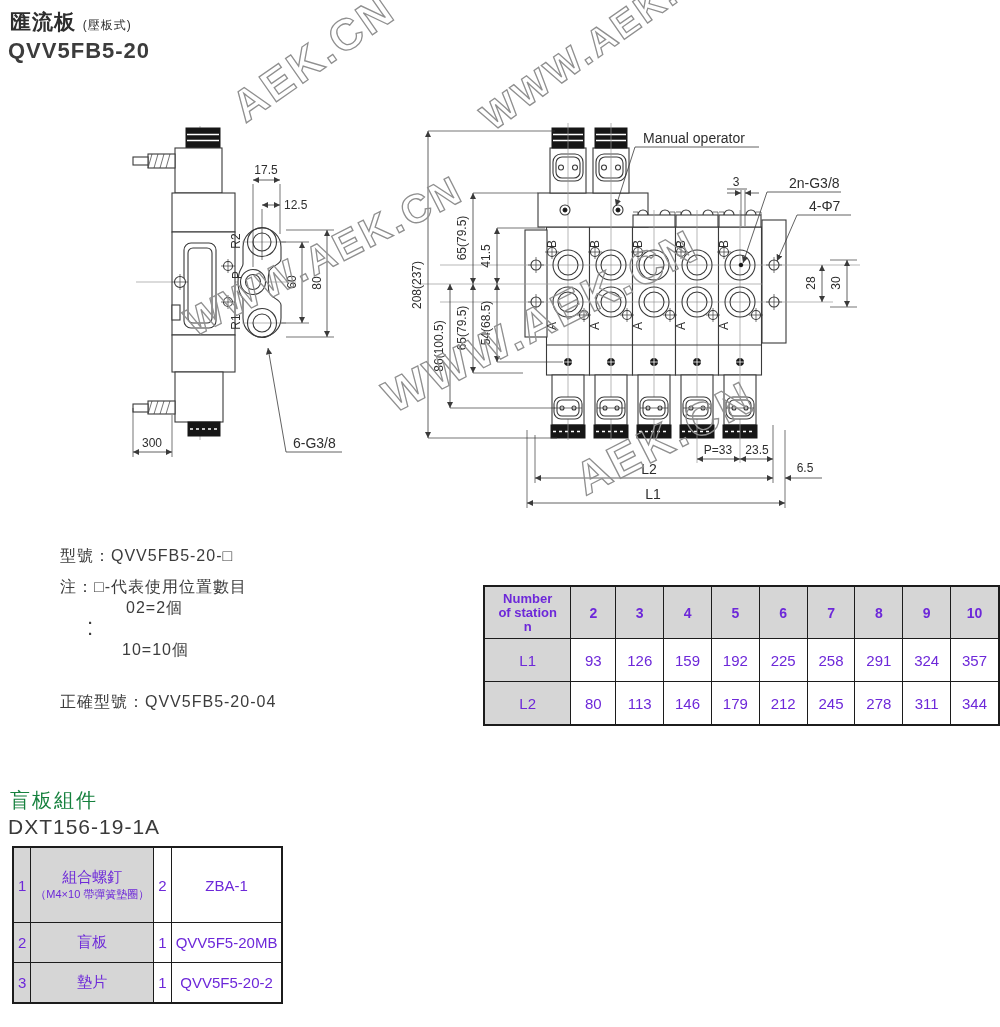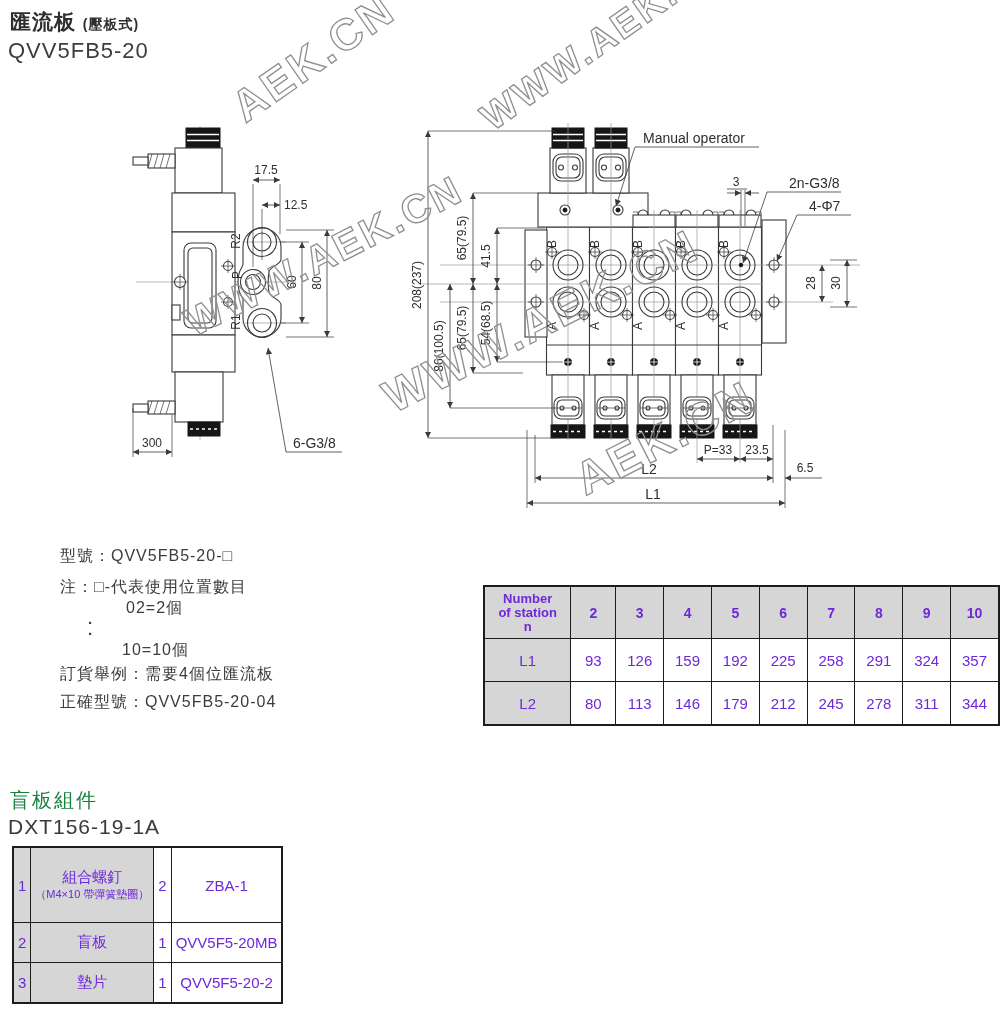--- a/index.html
+++ b/index.html
@@ -1,22 +1,22 @@
 <!DOCTYPE html>
 <html><head>
 <meta charset="utf-8">
 <style>
   html,body{margin:0;padding:0;background:#fff;}
   #page{position:relative;width:1000px;height:1027px;background:#fff;overflow:hidden;
         font-family:"Liberation Sans",sans-serif;color:#2e2e2e;}
   .abs{position:absolute;}
   
   .t1{font-size:21px;font-weight:bold;letter-spacing:1px;}
-  .t1 .paren{font-size:14px;font-weight:bold;}
-  .t2{font-size:22px;color:#3c3c3c;letter-spacing:1px;}
+  .t1 .paren{font-size:12px;font-weight:normal;}
+  .t2{font-size:22px;color:#3c3c3c;letter-spacing:1px;font-weight:bold;}
   
   .oi{font-size:16px;color:#3c3c3c;letter-spacing:1px;margin-left:48px;}
   .dot{font-size:15px;font-weight:bold;color:#3c3c3c;line-height:11px;}
   
   .s1{font-size:20px;color:#15803d;letter-spacing:2px;}
   .s2{font-size:21px;color:#3a3a3a;letter-spacing:1px;}
   
   table{border-collapse:collapse;table-layout:fixed;}
   td{border:1px solid #1c1c1c;text-align:center;vertical-align:middle;color:#6d28d9;
      padding:4px;overflow:hidden;}
@@ -360,21 +360,20 @@
     <line class="dl" x1="122" y1="408" x2="380" y2="408" marker-start="url(#aR)" marker-end="url(#aR)"></line>
     <text class="lbl" x="248" y="404" text-anchor="middle">L1</text>
   </svg>
 
   <div class="abs oi" style="left:12px;top:546px;">型號：QVV5FB5-20-□</div>
   <div class="abs oi" style="left:12px;top:577px;">注：□-代表使用位置數目</div>
   <div class="abs oi" style="left:78px;top:598px;">02=2個</div>
   <div class="abs dot" style="left:88px;top:617px;">·</div>
   <div class="abs dot" style="left:88px;top:628px;">·</div>
   <div class="abs oi" style="left:74px;top:640px;">10=10個</div>
-  <div class="abs oi" style="left:12px;top:664px;">訂貨舉例：需要4個位匯流板</div>
   <div class="abs oi" style="left:12px;top:692px;">正確型號：QVV5FB5-20-04</div>
 
   <table class="abs station-table" style="left:483px;top:585px;">
     <tbody>
         <tr>
       <td class="hd" style="width:92px;height:43px;">
         <div>Number</div>
         <div>of station</div>
         <div>n</div>
       </td>

